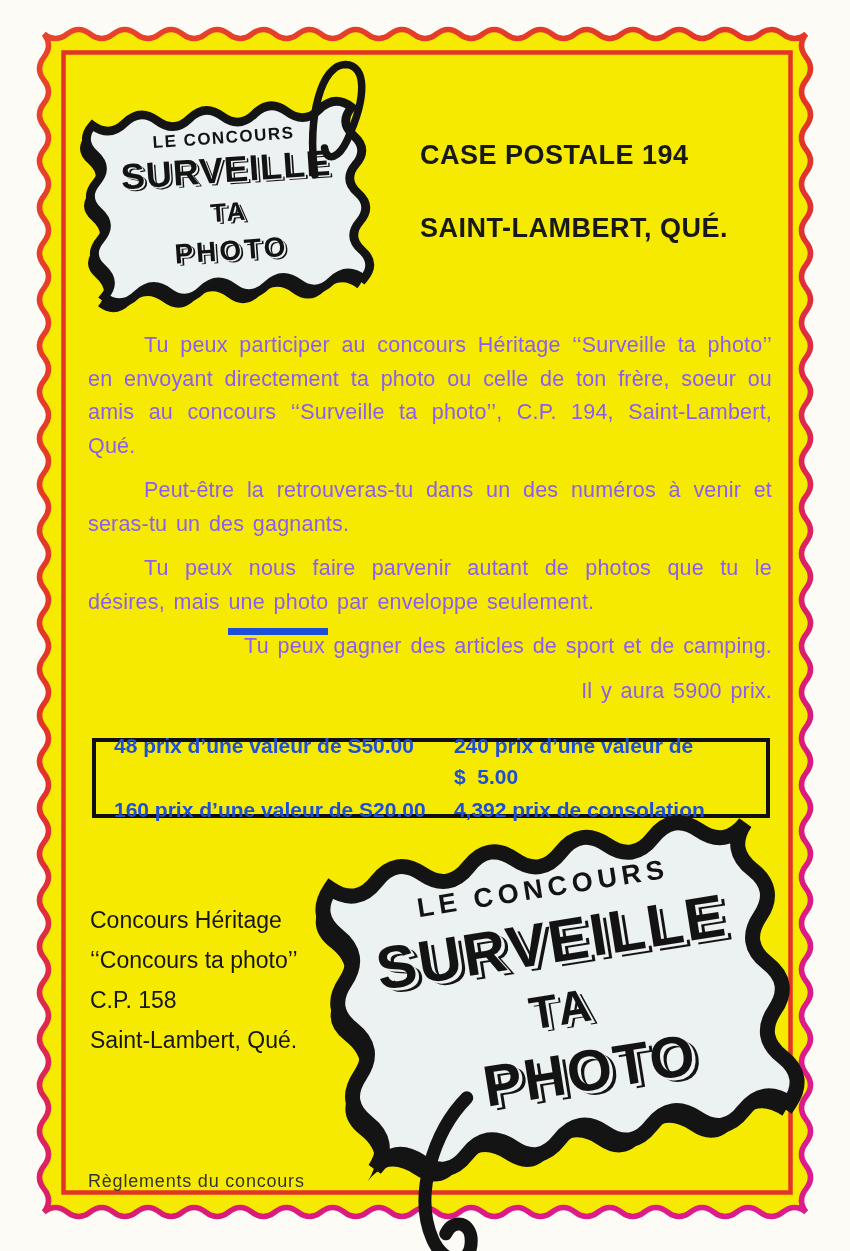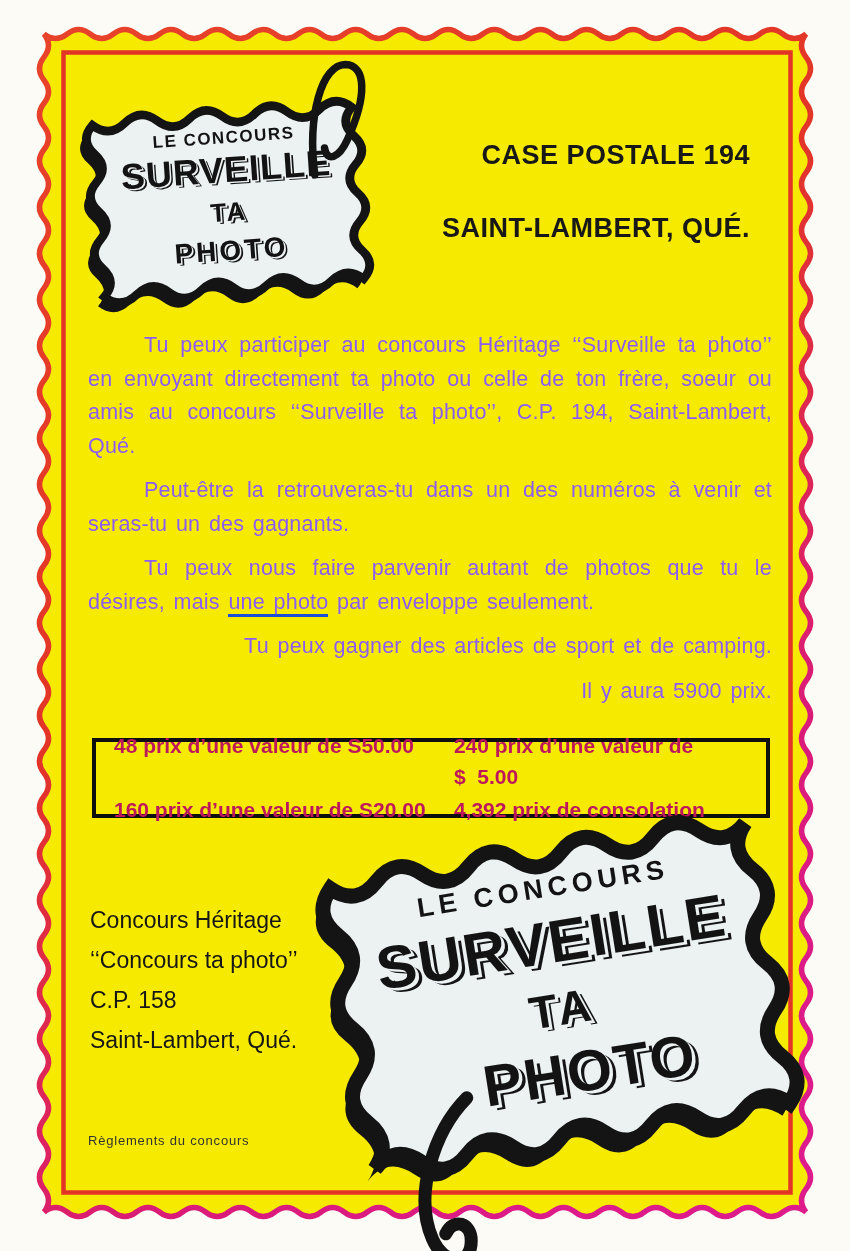--- a/index.html
+++ b/index.html
@@ -54,47 +54,47 @@
   .sl-word1{font-size:60px;letter-spacing:2px;margin-top:4px;
     text-shadow:3px 3px 0 var(--card),6px 5px 0 #141414}
   .sl-word2{font-size:46px;letter-spacing:4px;margin-top:6px;
     text-shadow:3px 3px 0 var(--card),5px 4px 0 #141414}
   .sl-word3{font-size:58px;letter-spacing:2px;margin-top:4px;padding-left:36px;
     text-shadow:3px 3px 0 var(--card),6px 5px 0 #141414}
   #clip-large{left:46px;top:246px;width:120px;height:170px}
   #clip-large .clippath{stroke-width:13}
 
   
-  #header{left:420px;top:140px;width:330px;text-align:right;z-index:2}
+  #header{left:420px;top:140px;width:330px;text-align:left;z-index:2}
   #header .hline{font-weight:bold;font-size:27px;letter-spacing:0.5px}
   #header .hline+ .hline{margin-top:42px}
 
   
   #copy{left:88px;top:329px;width:684px;z-index:2;
     font-size:21.5px;line-height:33.5px;letter-spacing:0.2px;word-spacing:2.5px;
     color:#8b5cf6}
   #copy p{text-align:justify;text-indent:56px;margin-bottom:11px}
   #copy p.short{text-align:right}
-  .uline{border-bottom:3px solid #1d4ed8;padding-bottom:0}
+  .uline{border-bottom:7px solid #1d4ed8;padding-bottom:14px}
 
   
   #prizebox{left:92px;top:738px;width:678px;height:80px;z-index:2;
     border:4px solid #0f0f0f;
     display:grid;grid-template-columns:52% 48%;align-content:center;
     row-gap:2px;padding:4px 6px 6px 18px;
-    font-weight:bold;font-size:21px;line-height:31px;color:#be185d}
+    font-weight:bold;font-size:21px;line-height:31px;color:#1d4ed8}
   #prizebox .pr-right{padding-left:4px}
 
   
   #addr{left:90px;top:900px;width:310px;z-index:2;
     font-weight:normal;font-size:23px;line-height:40px;color:#161616}
 
   
-  #footnote{left:88px;top:1128px;z-index:2;
-    font-size:13px;line-height:26px;letter-spacing:0.8px;color:#333}
+  #footnote{left:88px;top:1168px;z-index:2;
+    font-size:18px;line-height:26px;letter-spacing:0.8px;color:#333}
 </style>
 </head>
 <body>
 
 <svg id="frame" width="850" height="1251">
   <defs>
     <linearGradient id="bgrad" gradientUnits="userSpaceOnUse" x1="60" y1="0" x2="850" y2="1000">
       <stop id="gstop1" offset="0" stop-color="#e8432b"></stop>
       <stop id="gstop2" offset="0.45" stop-color="#e23527"></stop>
       <stop id="gstop3" offset="0.8" stop-color="#da1b78"></stop>

